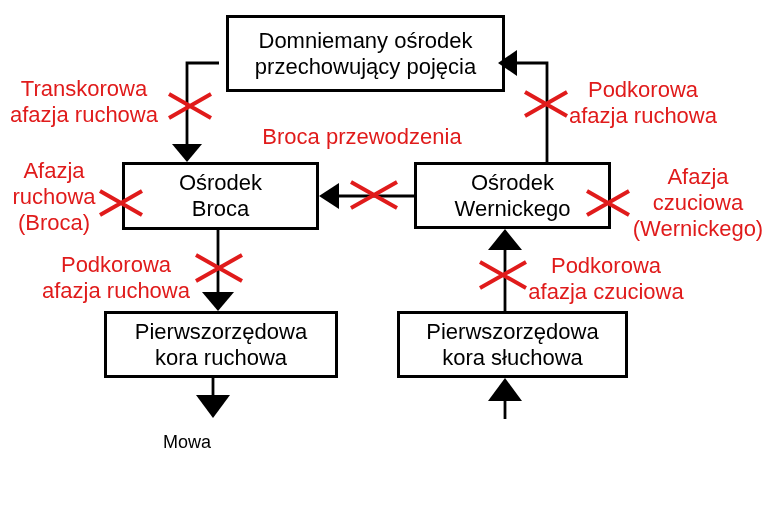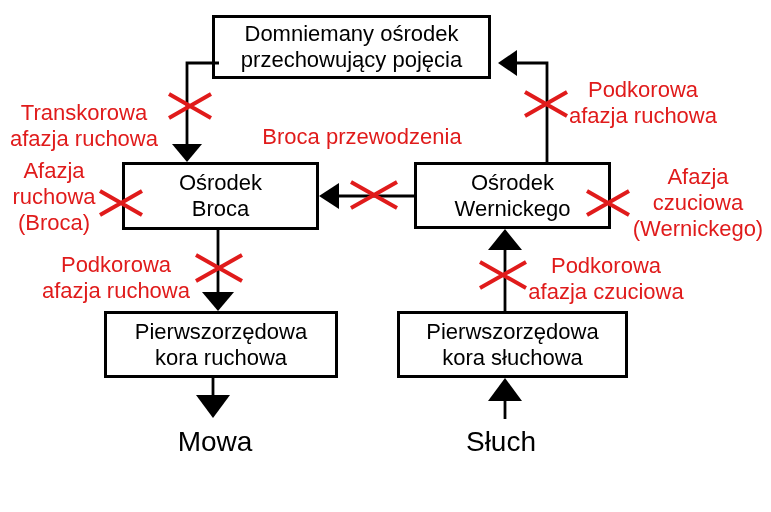--- a/index.html
+++ b/index.html
@@ -35,23 +35,22 @@
     color: #e01b1b;
     font-size: 22px;
     line-height: 26px;
     text-align: center;
     white-space: pre-line;
     z-index: 3;
   }
   .io-label {
     position: absolute;
     color: #000000;
-    font-size: 28px;
+    font-size: 18px;
     line-height: 26px;
-    text-align: center;
     white-space: pre-line;
     z-index: 3;
   }
   #connector-layer {
     position: absolute;
     left: 0;
     top: 0;
     width: 771px;
     height: 512px;
     z-index: 5;
@@ -65,27 +64,27 @@
   .flow-head {
     fill: #000000;
     stroke: none;
   }
   .lesion-stroke {
     stroke: #e01b1b;
     stroke-width: 4;
     fill: none;
   }
   
-  #box-concept  { left: 212px; top: 15px;  width: 279px; height: 64px; }
+  #box-concept  { left: 226px; top: 15px;  width: 279px; height: 77px; }
   #box-broca    { left: 122px; top: 162px; width: 197px; height: 68px; }
   #box-wernicke { left: 414px; top: 162px; width: 197px; height: 67px; }
   #box-motor    { left: 104px; top: 311px; width: 234px; height: 67px; }
   #box-auditory { left: 397px; top: 311px; width: 231px; height: 67px; }
   
-  #label-transcortical-motor        { left: 0px;   top: 76px;  width: 168px; margin-top: 24px; }
+  #label-transcortical-motor        { left: 0px;   top: 76px;  width: 168px; }
   #label-subcortical-motor-upper    { left: 559px; top: 77px;  width: 168px; }
   #label-conduction                 { left: 250px; top: 124px; width: 224px; }
   #label-broca-aphasia              { left: 2px;   top: 158px; width: 104px; }
   #label-wernicke-aphasia           { left: 625px; top: 164px; width: 146px; }
   #label-subcortical-motor-lower    { left: 32px;  top: 252px; width: 168px; }
   #label-subcortical-sensory        { left: 522px; top: 253px; width: 168px; }
   
   #label-speech  { left: 163px; top: 429px; width: 104px; }
   #label-hearing { left: 449px; top: 429px; width: 104px; }
 </style>
@@ -115,21 +114,20 @@
 (Broca)</div>
   <div class="lesion-label" id="label-wernicke-aphasia" style="color: rgb(224, 27, 27);">Afazja
 czuciowa
 (Wernickego)</div>
   <div class="lesion-label" id="label-subcortical-motor-lower" style="color: rgb(224, 27, 27);">Podkorowa
 afazja ruchowa</div>
   <div class="lesion-label" id="label-subcortical-sensory" style="color: rgb(224, 27, 27);">Podkorowa
 afazja czuciowa</div>
 
   <div class="io-label" id="label-speech">Mowa</div>
-  <div class="io-label" id="label-hearing">Słuch</div>
 
   <svg id="connector-layer" viewBox="0 0 771 512" xmlns="http://www.w3.org/2000/svg">
 
     <g>
       <path class="flow-line" d="M 219 63 H 187 V 146" style="stroke: rgb(0, 0, 0);"></path>
       <polygon class="flow-head" points="187,162 172,144 202,144" style="fill: rgb(0, 0, 0);"></polygon>
     </g>
 
     <g>
       <path class="flow-line" d="M 547 162 V 63 H 516" style="stroke: rgb(0, 0, 0);"></path>

